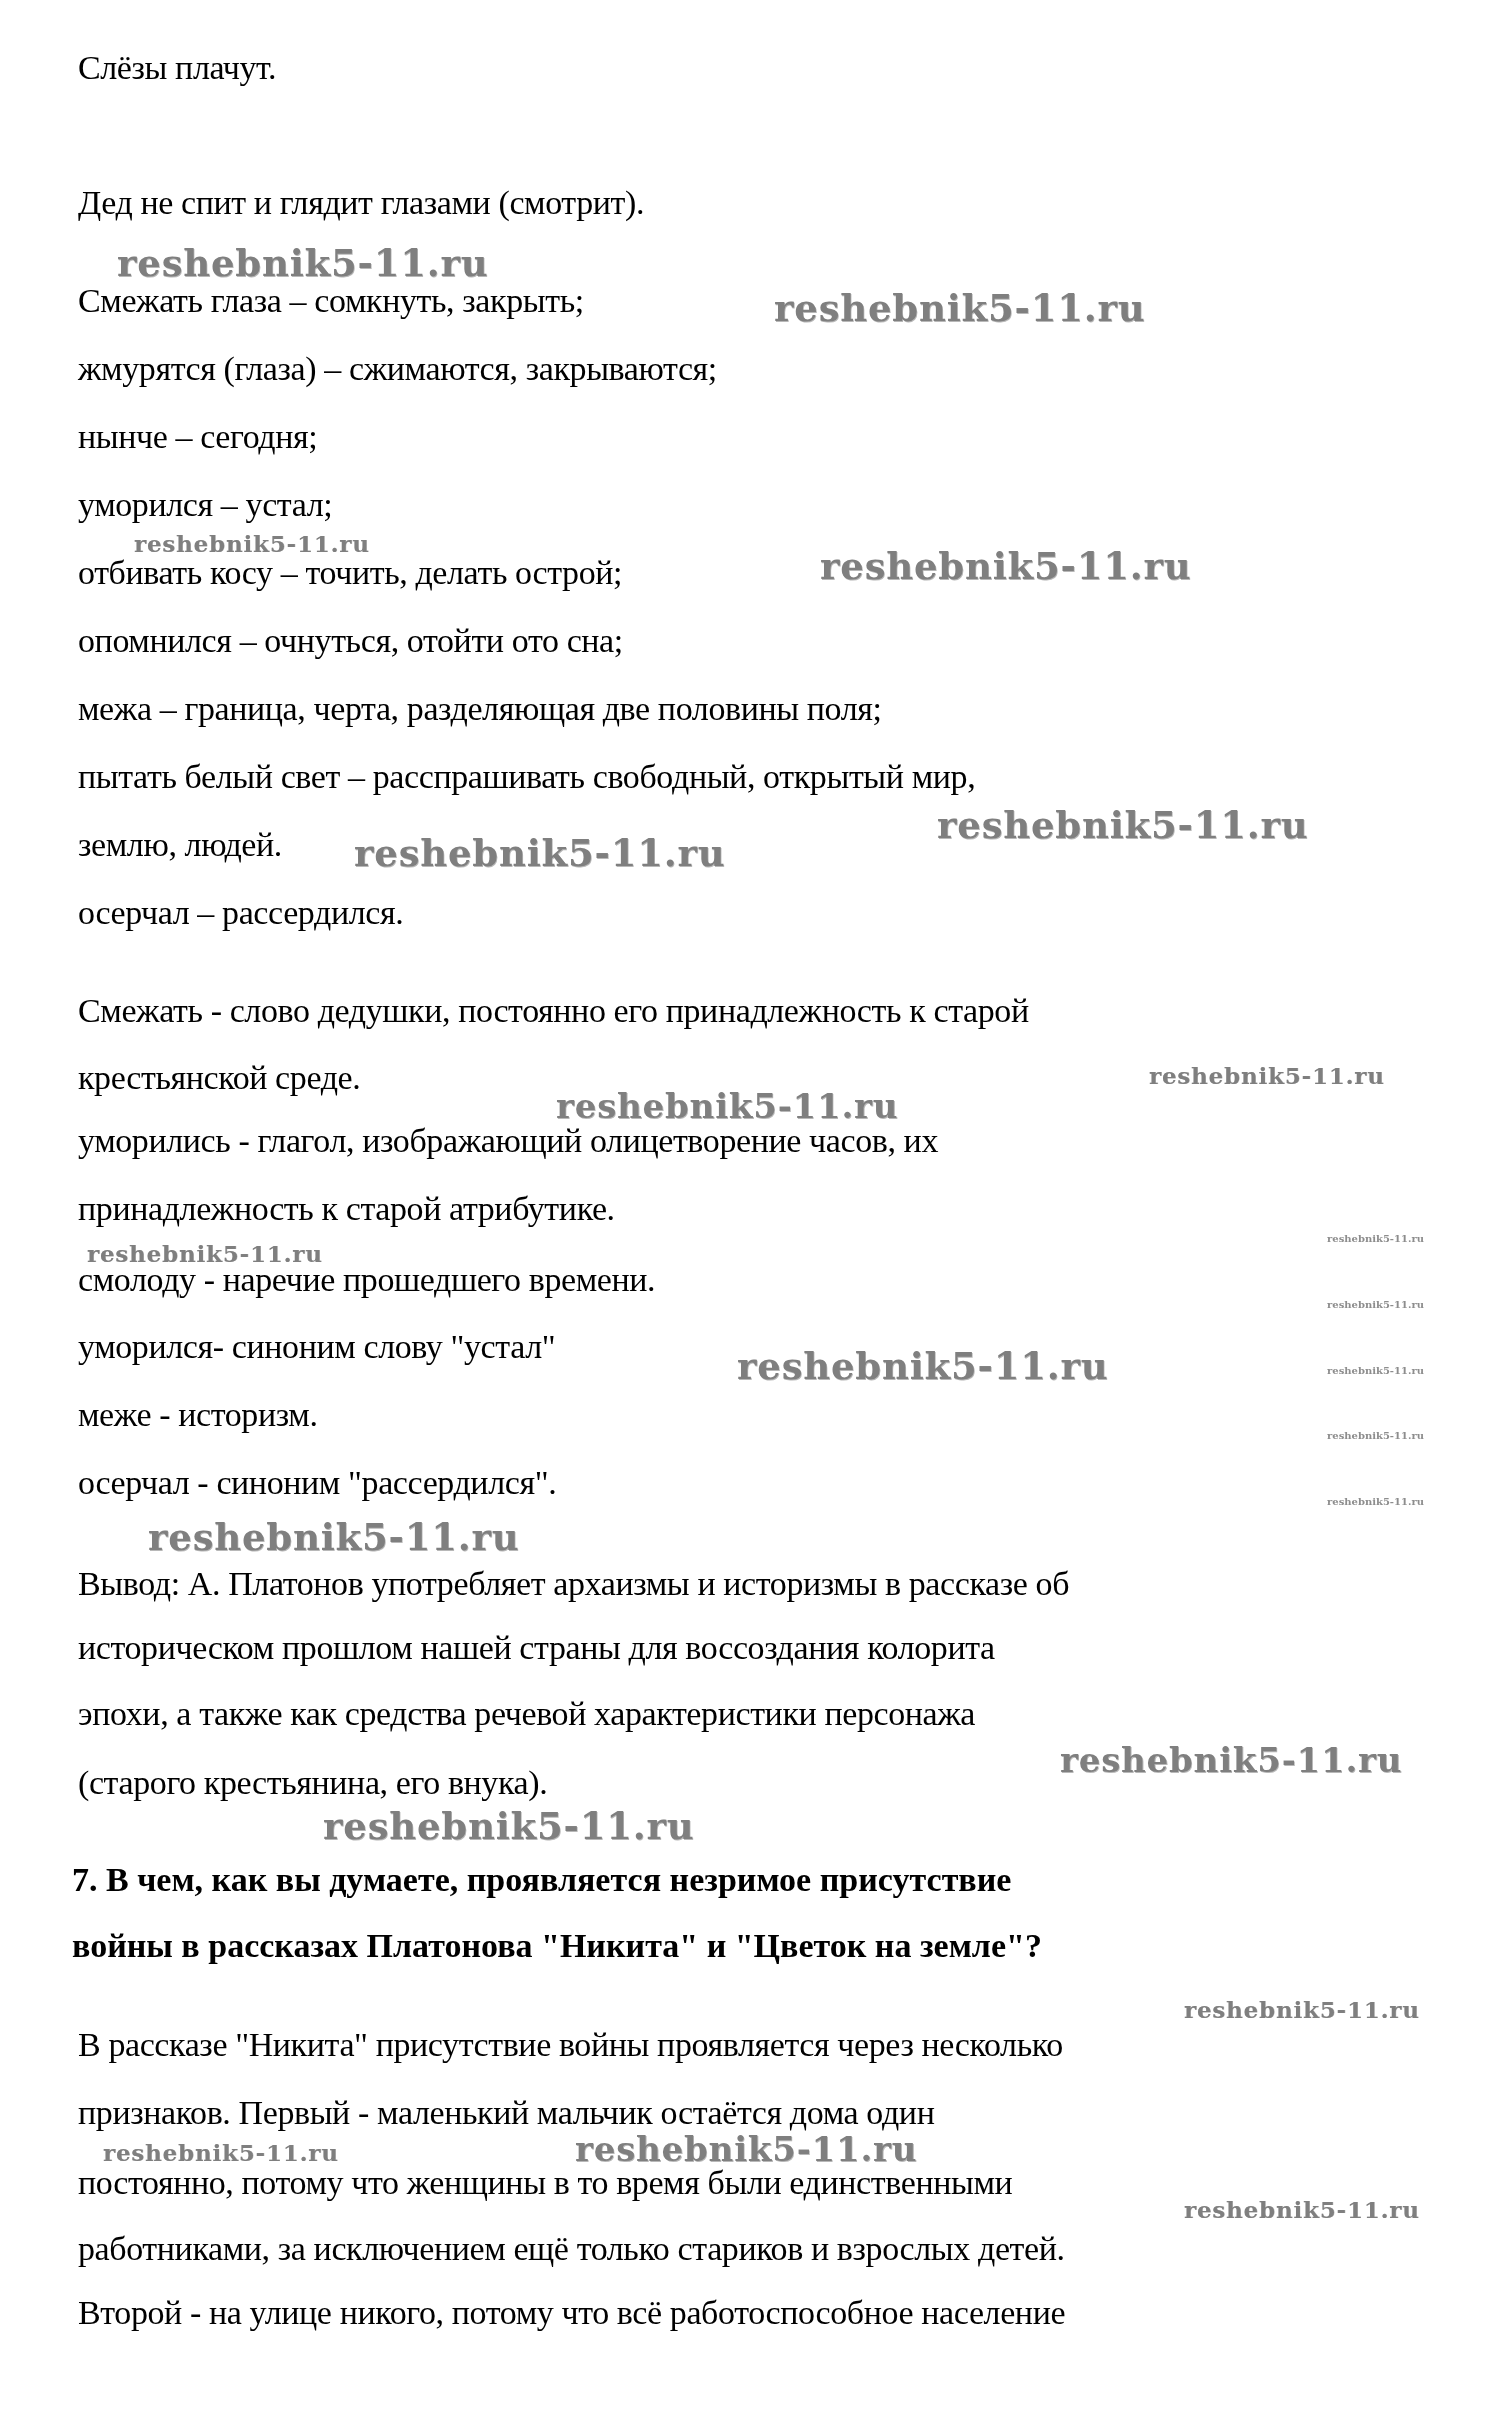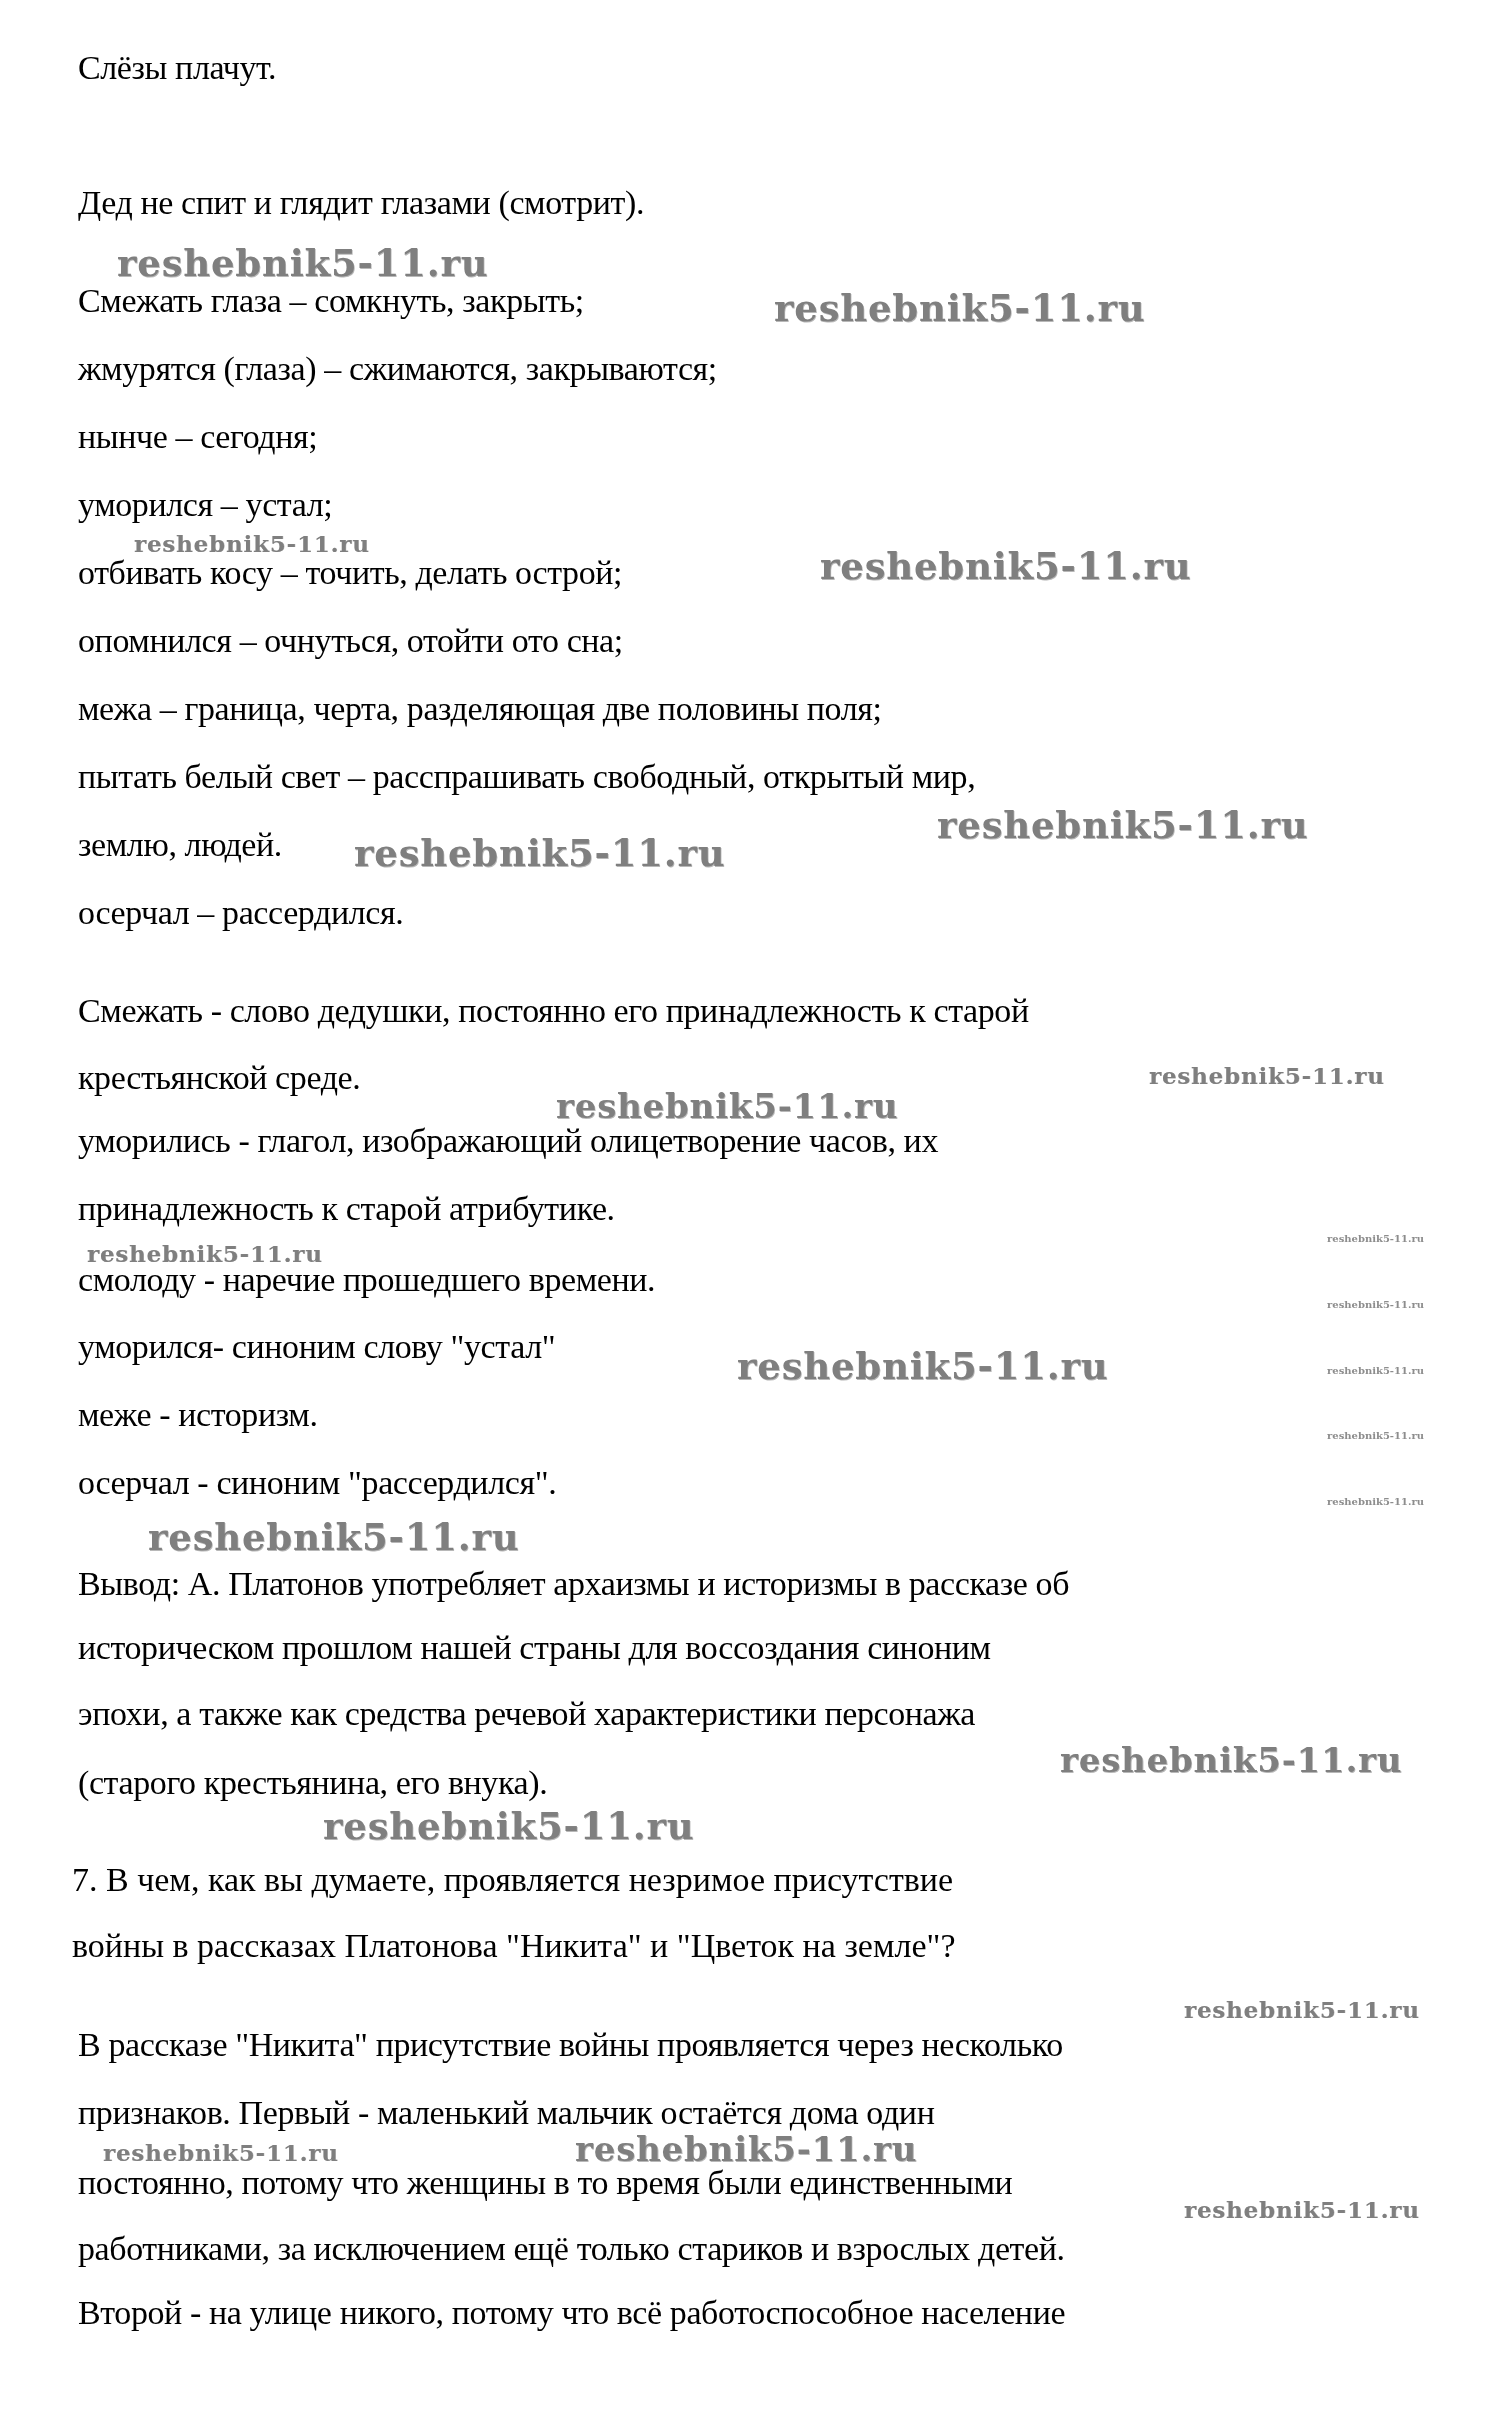--- a/index.html
+++ b/index.html
@@ -15,21 +15,21 @@
   }
   .ln {
     position: absolute;
     left: 78px;
     font-size: 34px;
     line-height: 1.1;
     white-space: nowrap;
     letter-spacing: -0.4px;
     color: #000000;
   }
-  .bold { font-weight: normal; letter-spacing: 0; }
+  .bold { font-weight: bold; letter-spacing: 0; }
   .wm {
     position: absolute;
     font-family: "DejaVu Serif", serif;
     font-weight: bold;
     color: #7f7f7f;
     white-space: nowrap;
     letter-spacing: 0.8px;
     text-shadow: 0.8px 0.8px 0 #b8b8b8;
   }
   .wm-lg { font-size: 37px; }
@@ -56,21 +56,21 @@
   <div class="ln" style="top:992px">Смежать - слово дедушки, постоянно его принадлежность к старой</div>
   <div class="ln" style="top:1059px">крестьянской среде.</div>
   <div class="ln" style="top:1122px">уморились - глагол, изображающий олицетворение часов, их</div>
   <div class="ln" style="top:1190px">принадлежность к старой атрибутике.</div>
   <div class="ln" style="top:1261px">смолоду - наречие прошедшего времени.</div>
   <div class="ln" style="top:1328px">уморился- синоним слову "устал"</div>
   <div class="ln" style="top:1396px">меже - историзм.</div>
   <div class="ln" style="top:1464px">осерчал - синоним "рассердился".</div>
 
   <div class="ln" style="top:1565px">Вывод: А. Платонов употребляет архаизмы и историзмы в рассказе об</div>
-  <div class="ln" style="top:1629px">историческом прошлом нашей страны для воссоздания синоним</div>
+  <div class="ln" style="top:1629px">историческом прошлом нашей страны для воссоздания колорита</div>
   <div class="ln" style="top:1695px">эпохи, а также как средства речевой характеристики персонажа</div>
   <div class="ln" style="top:1764px">(старого крестьянина, его внука).</div>
 
   <div class="ln bold" style="top:1861px;left:72px">7. В чем, как вы думаете, проявляется незримое присутствие</div>
   <div class="ln bold" style="top:1927px;left:72px">войны в рассказах Платонова "Никита" и "Цветок на земле"?</div>
 
   <div class="ln" style="top:2026px">В рассказе "Никита" присутствие войны проявляется через несколько</div>
   <div class="ln" style="top:2094px">признаков. Первый - маленький мальчик остаётся дома один</div>
   <div class="ln" style="top:2164px">постоянно, потому что женщины в то время были единственными</div>
   <div class="ln" style="top:2230px">работниками, за исключением ещё только стариков и взрослых детей.</div>

